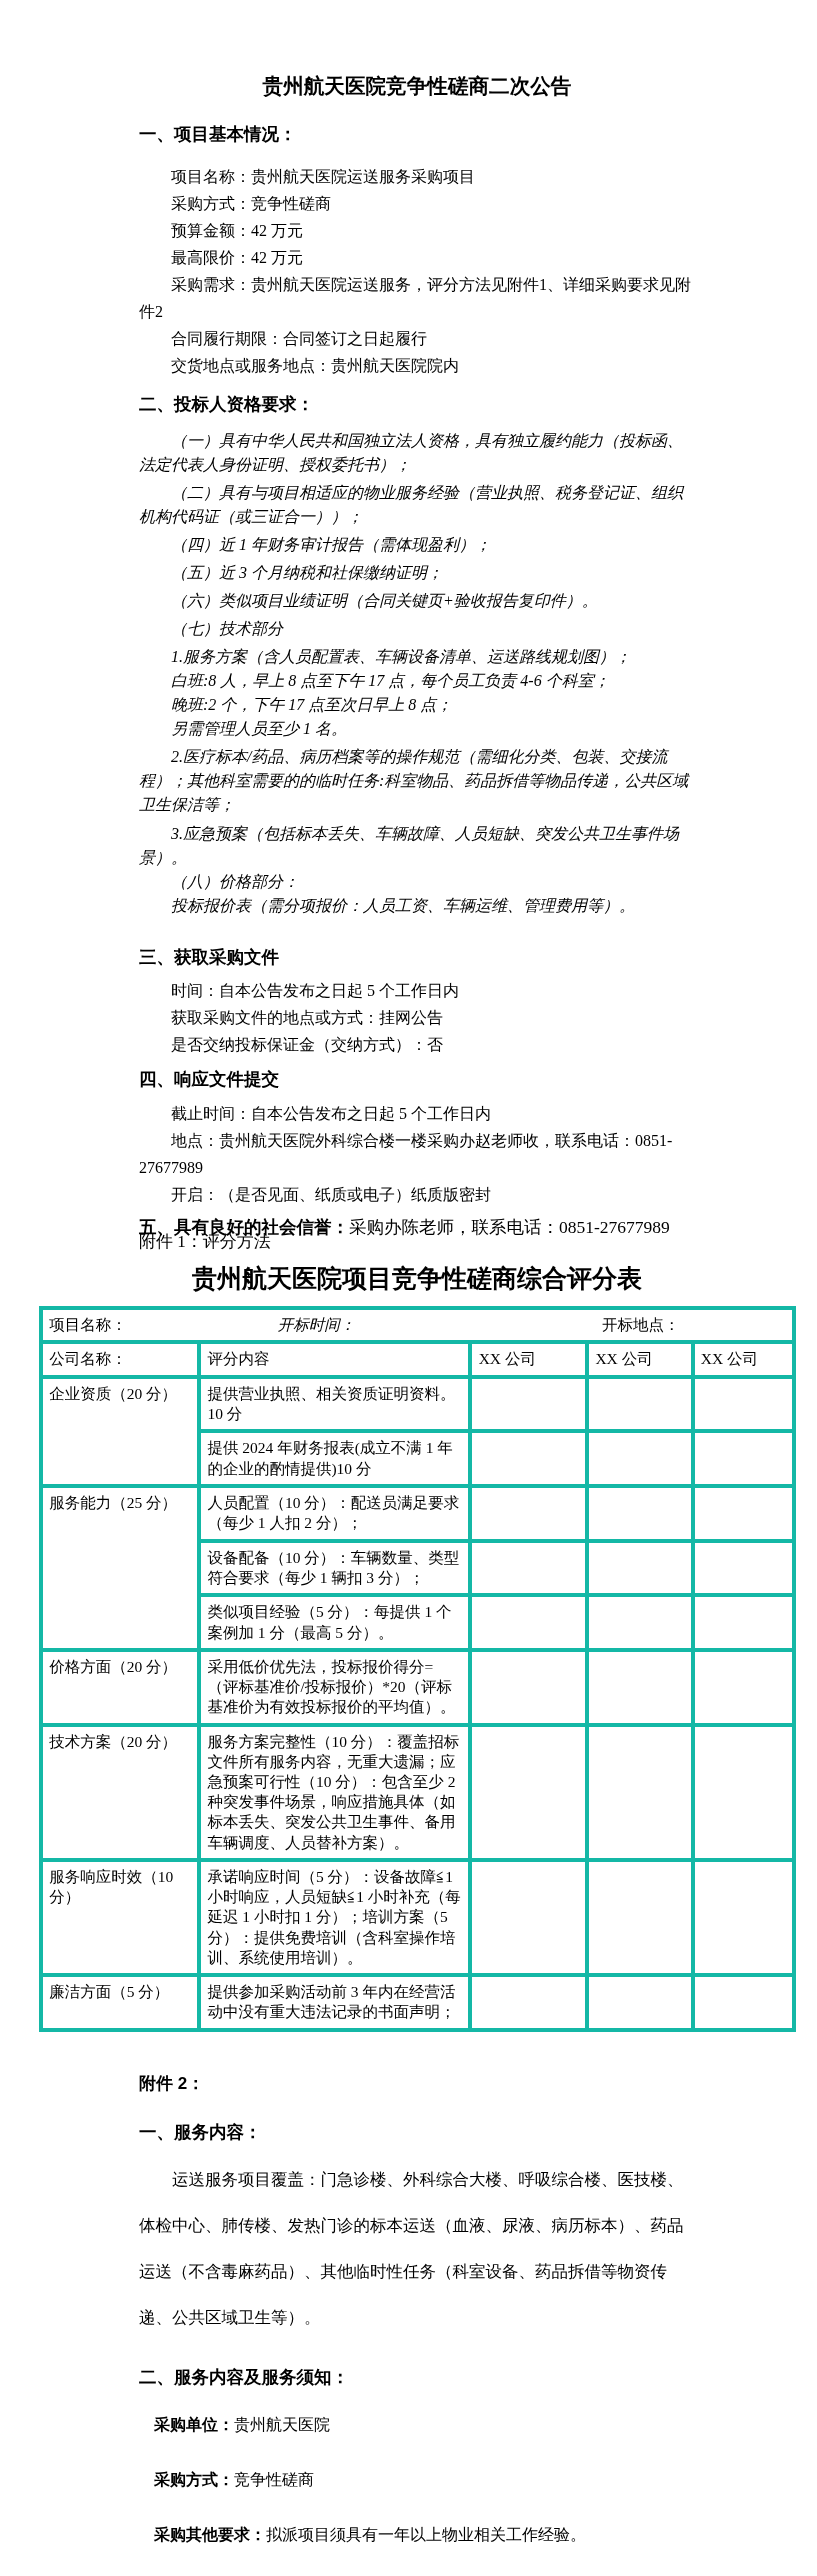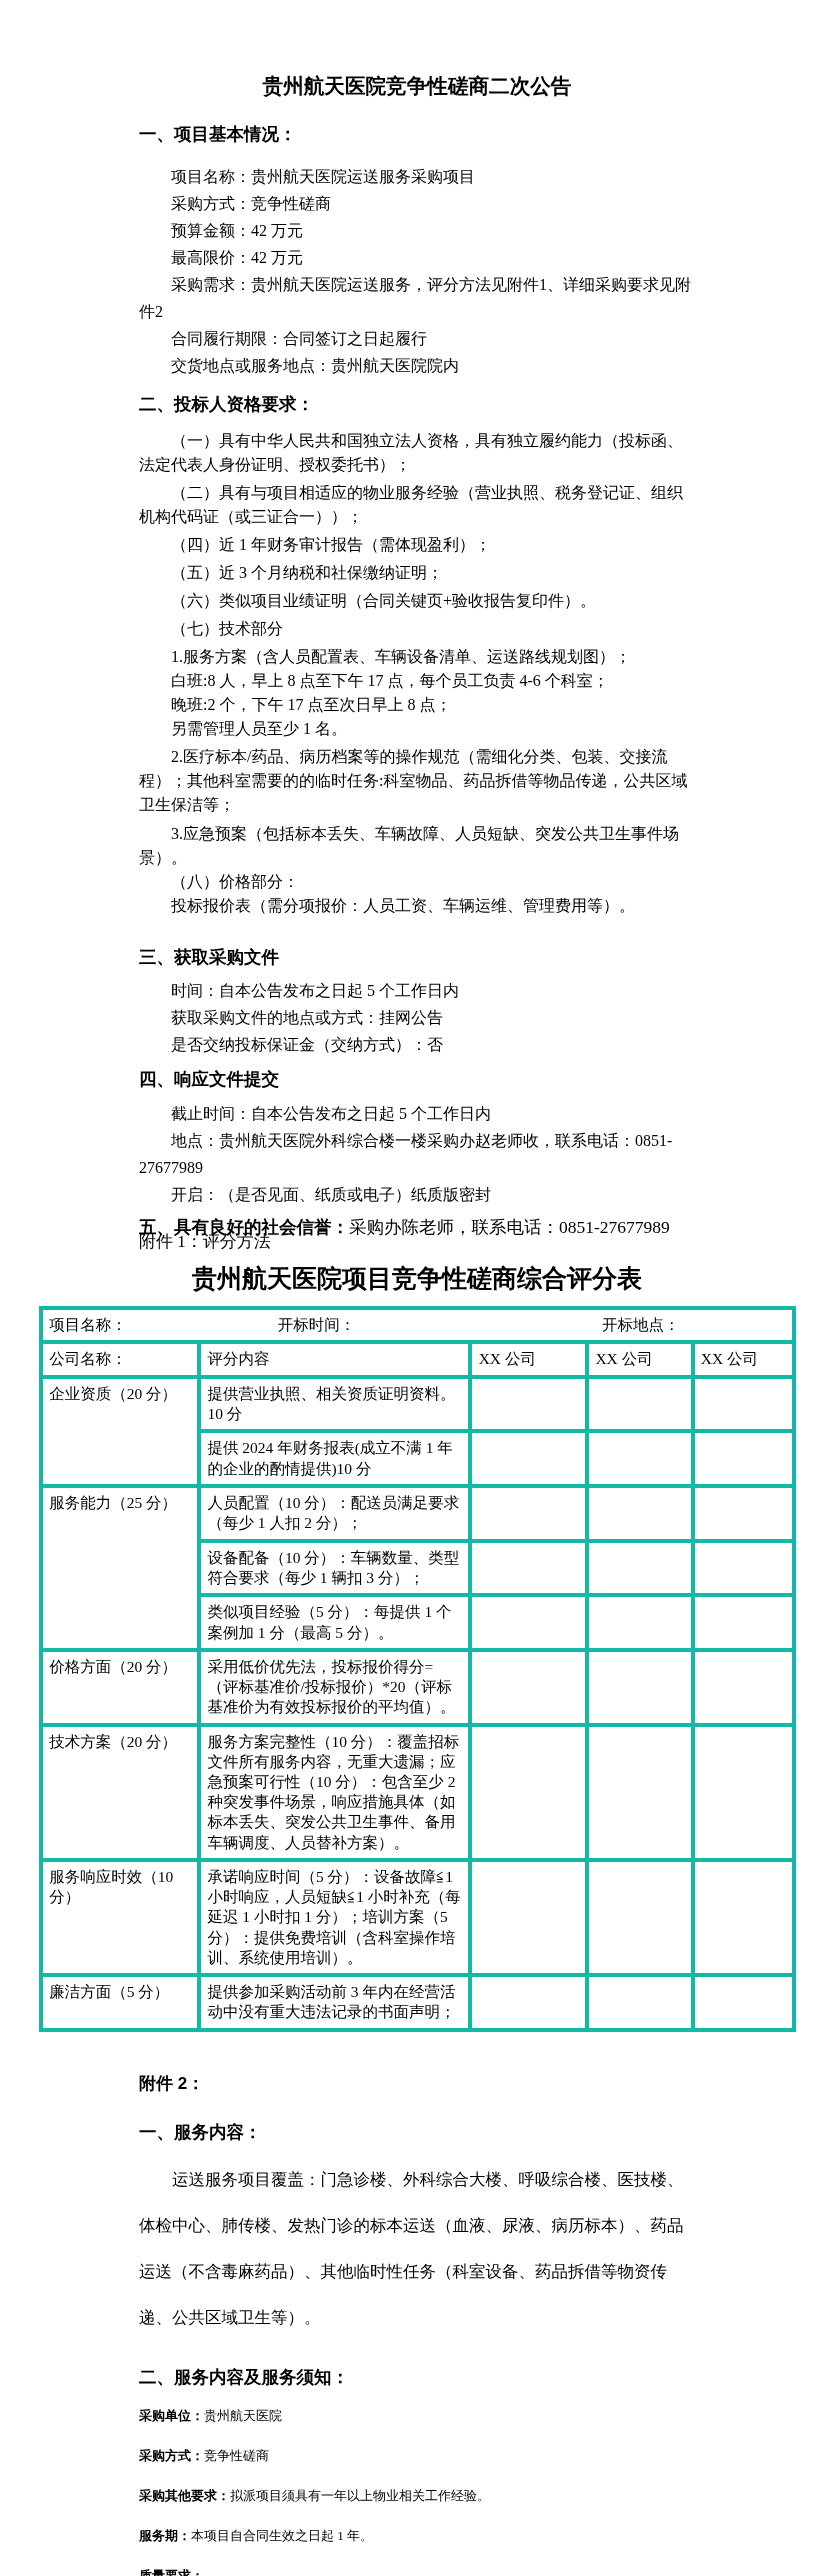--- a/index.html
+++ b/index.html
@@ -35,25 +35,25 @@
   .tbl-wrap { margin:11.3px 21.6px 0 23px; }
   table.score { border-collapse:collapse; width:100%; table-layout:fixed; border:1.5px solid #000; }
   table.score td {
     border:4px solid #14b8a6; font-size:15.5px; line-height:1.3;
     padding:5.2px 6.2px; vertical-align:top; word-break:break-all;
   }
   table.score tr.group-start td { border-top:2.1px solid #000; }
   td.cat { vertical-align:middle; }
   .meta-flex { display:flex; }
   .meta-flex span:nth-child(1){ width:31%; }
-  .meta-flex span:nth-child(2){ width:44%; }
+  .meta-flex span:nth-child(2){ width:44%;font-style:italic; }
   .meta-flex span:nth-child(3){ flex:1; }
   .att2 .h1 { margin-top:24px; }
   .att2 .para { font-size:16.5px; line-height:46px; margin:12.4px 0 0 0; text-indent:2em; }
-  .fields p { font-size:13px; line-height:40px; margin:0; }
+  .fields p { font-size:16px; line-height:40px; margin:15px; }
   .fields .lb, .qlist .lb { font-weight:bold; font-family:"Liberation Sans", sans-serif; }
 </style>
 </head>
 <body>
 
 <div class="page">
 
   <div class="abs" style="top:0;">
     <div class="title" style="margin-top:71px;">贵州航天医院竞争性磋商二次公告</div>
 
@@ -63,21 +63,21 @@
         <p class="p1">项目名称：贵州航天医院运送服务采购项目</p>
         <p class="p1">采购方式：竞争性磋商</p>
         <p class="p1">预算金额：42 万元</p>
         <p class="p1">最高限价：42 万元</p>
         <p class="p1">采购需求：贵州航天医院运送服务，评分方法见附件1、详细采购要求见附件2</p>
         <p class="p1">合同履行期限：合同签订之日起履行</p>
         <p class="p1">交货地点或服务地点：贵州航天医院院内</p>
       </div>
 
       <div class="h1" style="margin-top:13.4px;">二、投标人资格要求：</div>
-      <div style="margin-top:11.3px;">
+      <div style="margin-top:11.3px;font-style:italic;">
         <p class="p2">（一）具有中华人民共和国独立法人资格，具有独立履约能力（投标函、法定代表人身份证明、授权委托书）；</p>
         <p class="p2">（二）具有与项目相适应的物业服务经验（营业执照、税务登记证、组织机构代码证（或三证合一））；</p>
         <p class="p2">（四）近 1 年财务审计报告（需体现盈利）；</p>
         <p class="p2">（五）近 3 个月纳税和社保缴纳证明；</p>
         <p class="p2">（六）类似项目业绩证明（合同关键页+验收报告复印件）。</p>
         <p class="p2">（七）技术部分</p>
         <p class="p2 tight">1.服务方案（含人员配置表、车辆设备清单、运送路线规划图）；</p>
         <p class="p2 tight">白班:8 人，早上 8 点至下午 17 点，每个员工负责 4-6 个科室；</p>
         <p class="p2 tight">晚班:2 个，下午 17 点至次日早上 8 点；</p>
         <p class="p2 tight">另需管理人员至少 1 名。</p>

